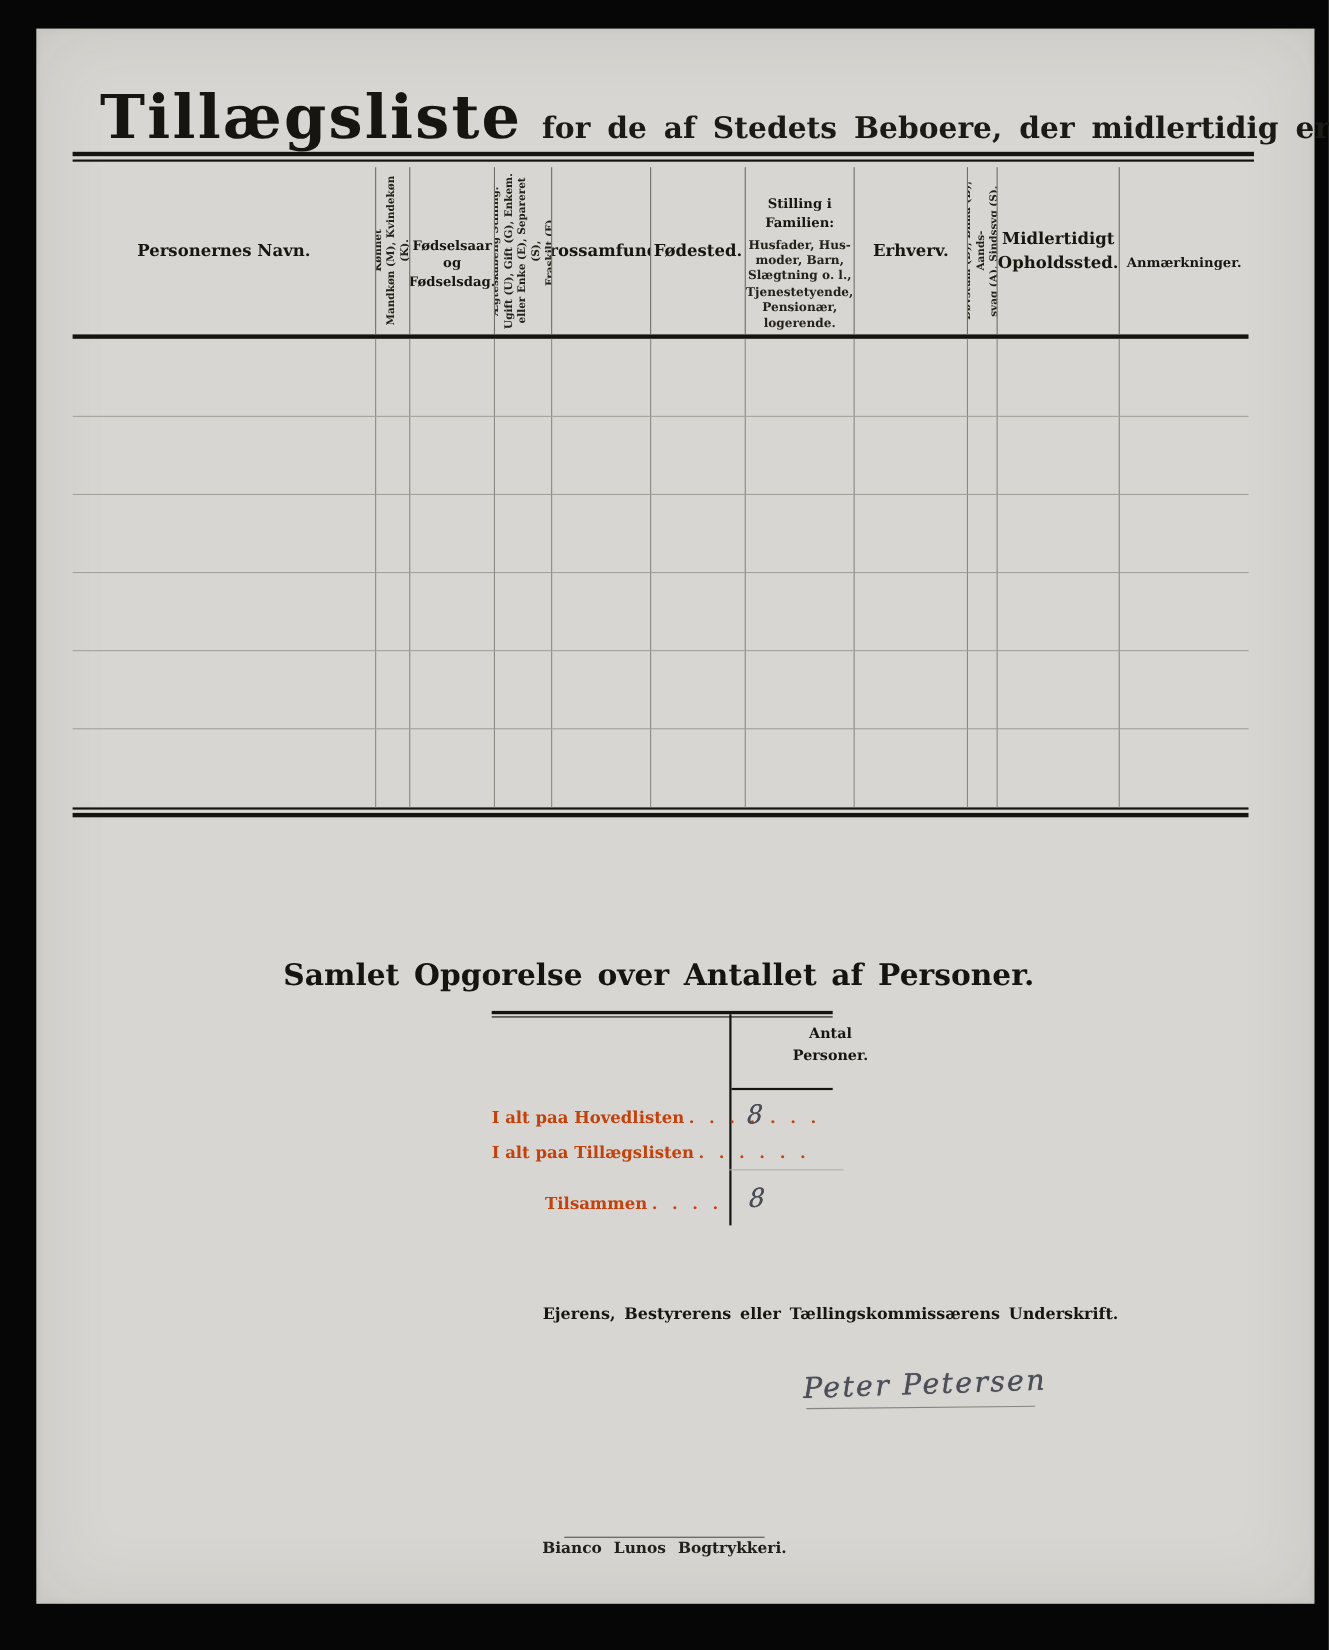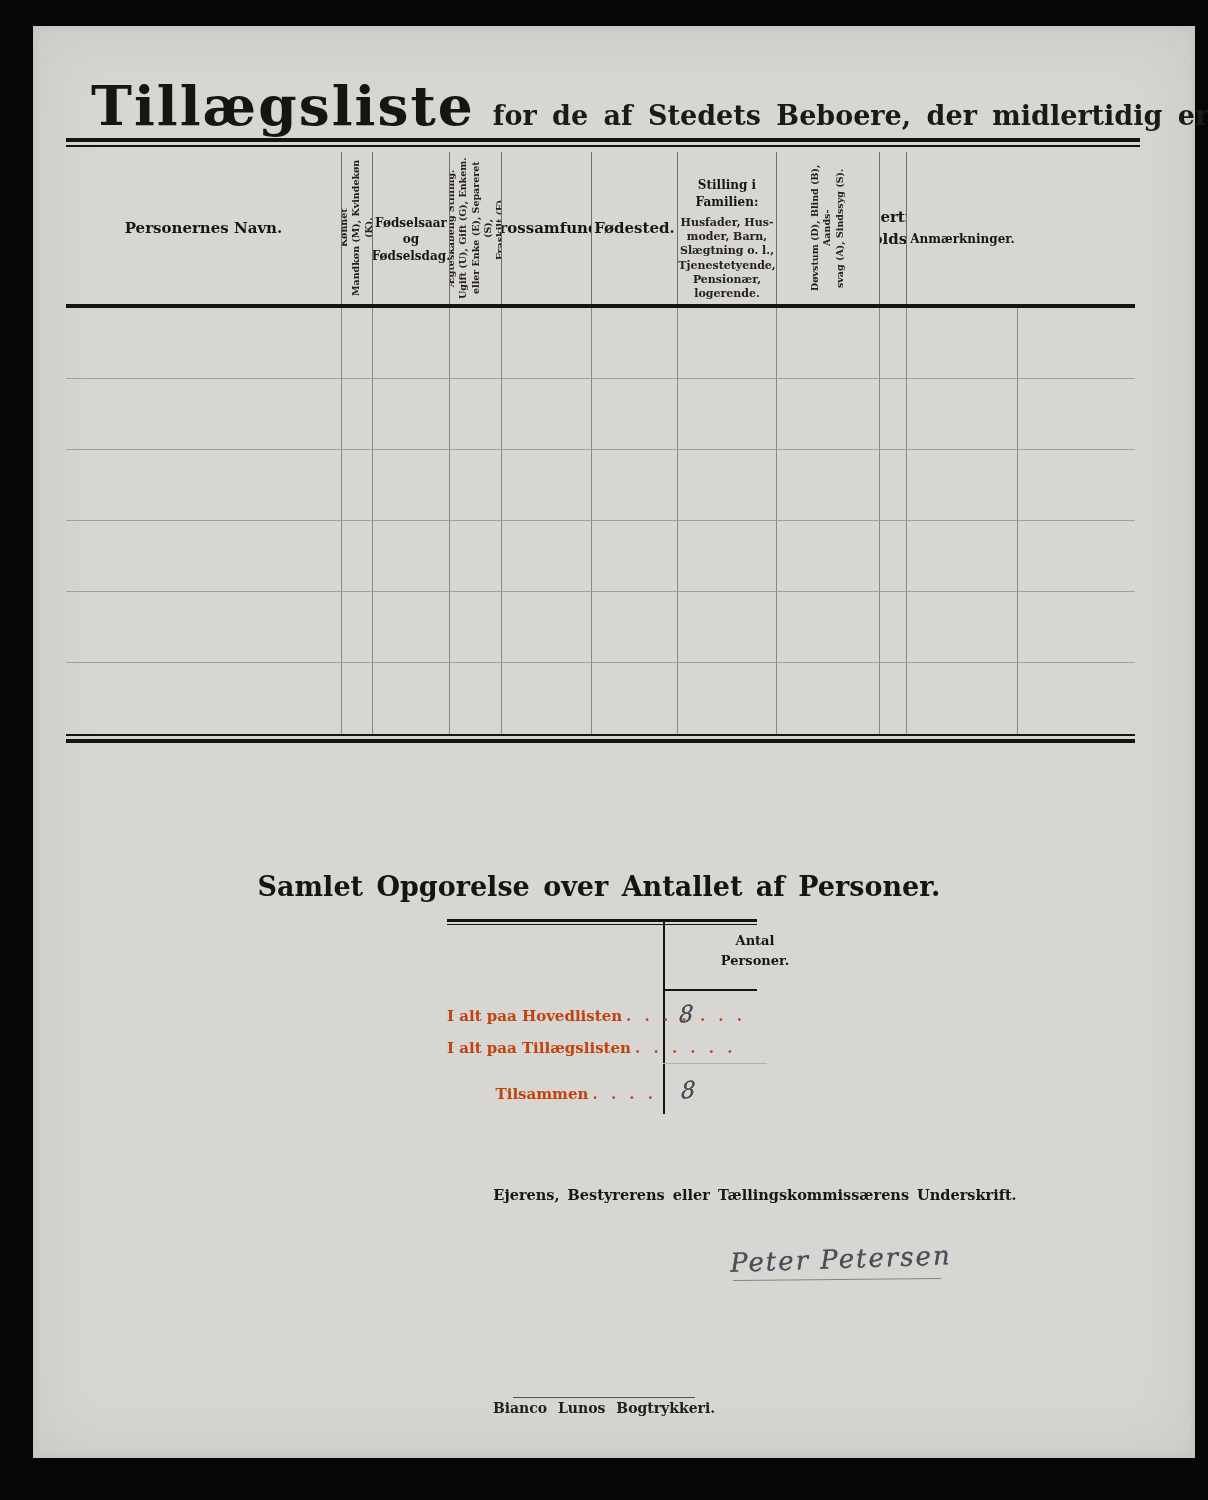--- a/index.html
+++ b/index.html
@@ -162,20 +162,23 @@
         <span class="head-label small">Stilling i
 Familien:</span>
         <span class="head-sub">Husfader, Hus-
 moder, Barn,
 Slægtning o. l.,
 Tjenestetyende,
 Pensionær,
 logerende.</span>
       </div>
       <div class="hcell">
+        <span class="head-label">Erhverv.</span>
+      </div>
+      <div class="hcell">
         <span class="vtext">Døvstum (D), Blind (B), Aands-
 svag (A), Sindssyg (S).</span>
       </div>
       <div class="hcell">
         <span class="head-label">Midlertidigt
 Opholdssted.</span>
       </div>
       <div class="hcell">
         <span class="head-label small">Anmærkninger.</span>
       </div>

